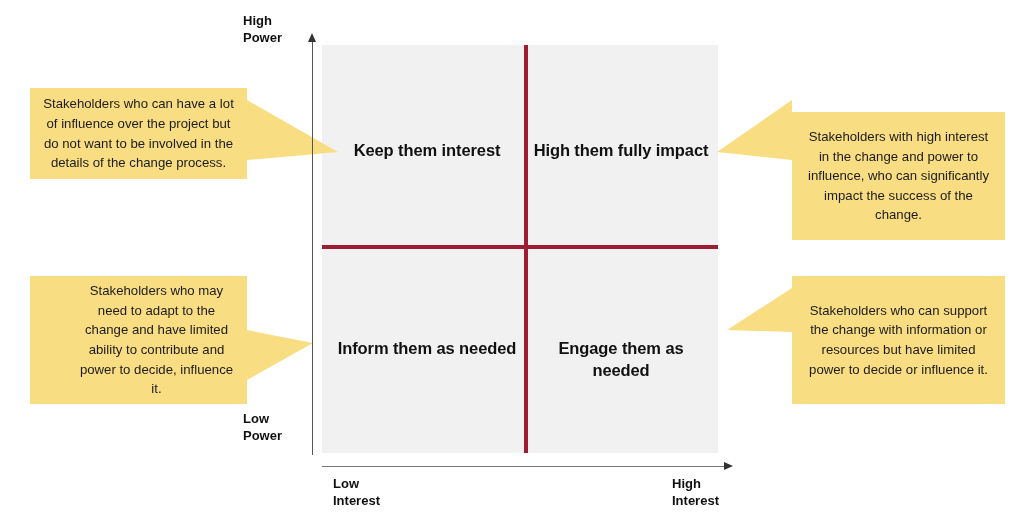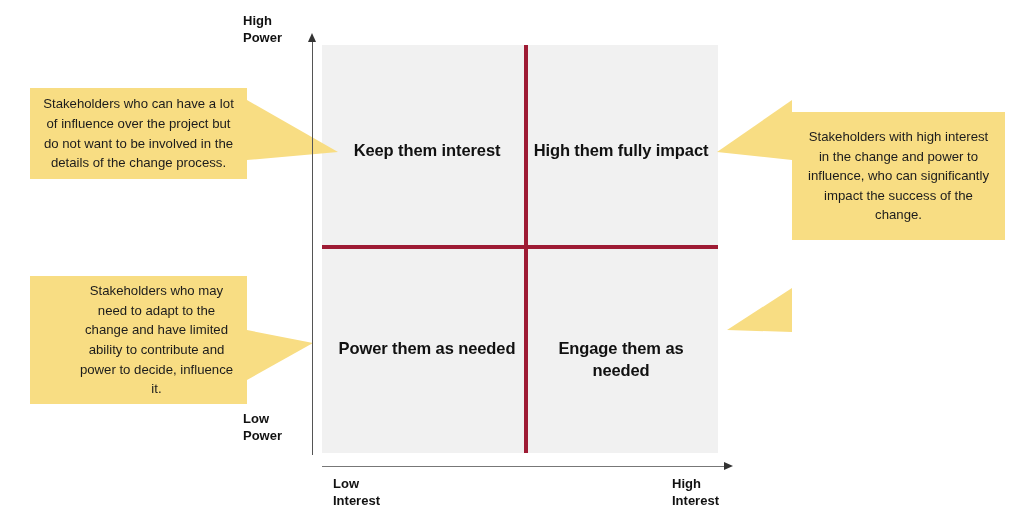--- a/index.html
+++ b/index.html
@@ -162,21 +162,21 @@
 
   <div class="quad-label quad-tl">
     <span>Keep them</span>
     <span>interest</span>
   </div>
   <div class="quad-label quad-tr">
     <span>High them fully</span>
     <span>impact</span>
   </div>
   <div class="quad-label quad-bl">
-    <span>Power them as</span>
+    <span>Inform them as</span>
     <span>needed</span>
   </div>
   <div class="quad-label quad-br">
     <span>Engage them as</span>
     <span>needed</span>
   </div>
 
   <div class="axis-v"></div>
   <div class="axis-v-arrow"></div>
   <div class="axis-h"></div>
@@ -201,14 +201,17 @@
 
   <div class="callout co-tl">
     <span>Stakeholders who can have a lot of influence over the project but do not want to be involved in the details of the change process.</span>
   </div>
   <div class="callout co-bl">
     <span>Stakeholders who may need to adapt to the change and have limited ability to contribute and power to decide, influence it.</span>
   </div>
   <div class="callout co-tr">
     <span>Stakeholders with high interest in the change and power to influence, who can significantly impact the success of the change.</span>
   </div>
+  <div class="callout co-br">
+    <span>Stakeholders who can support the change with information or resources but have limited power to decide or influence it.</span>
+  </div>
 
 </div>
 
 </body></html>

